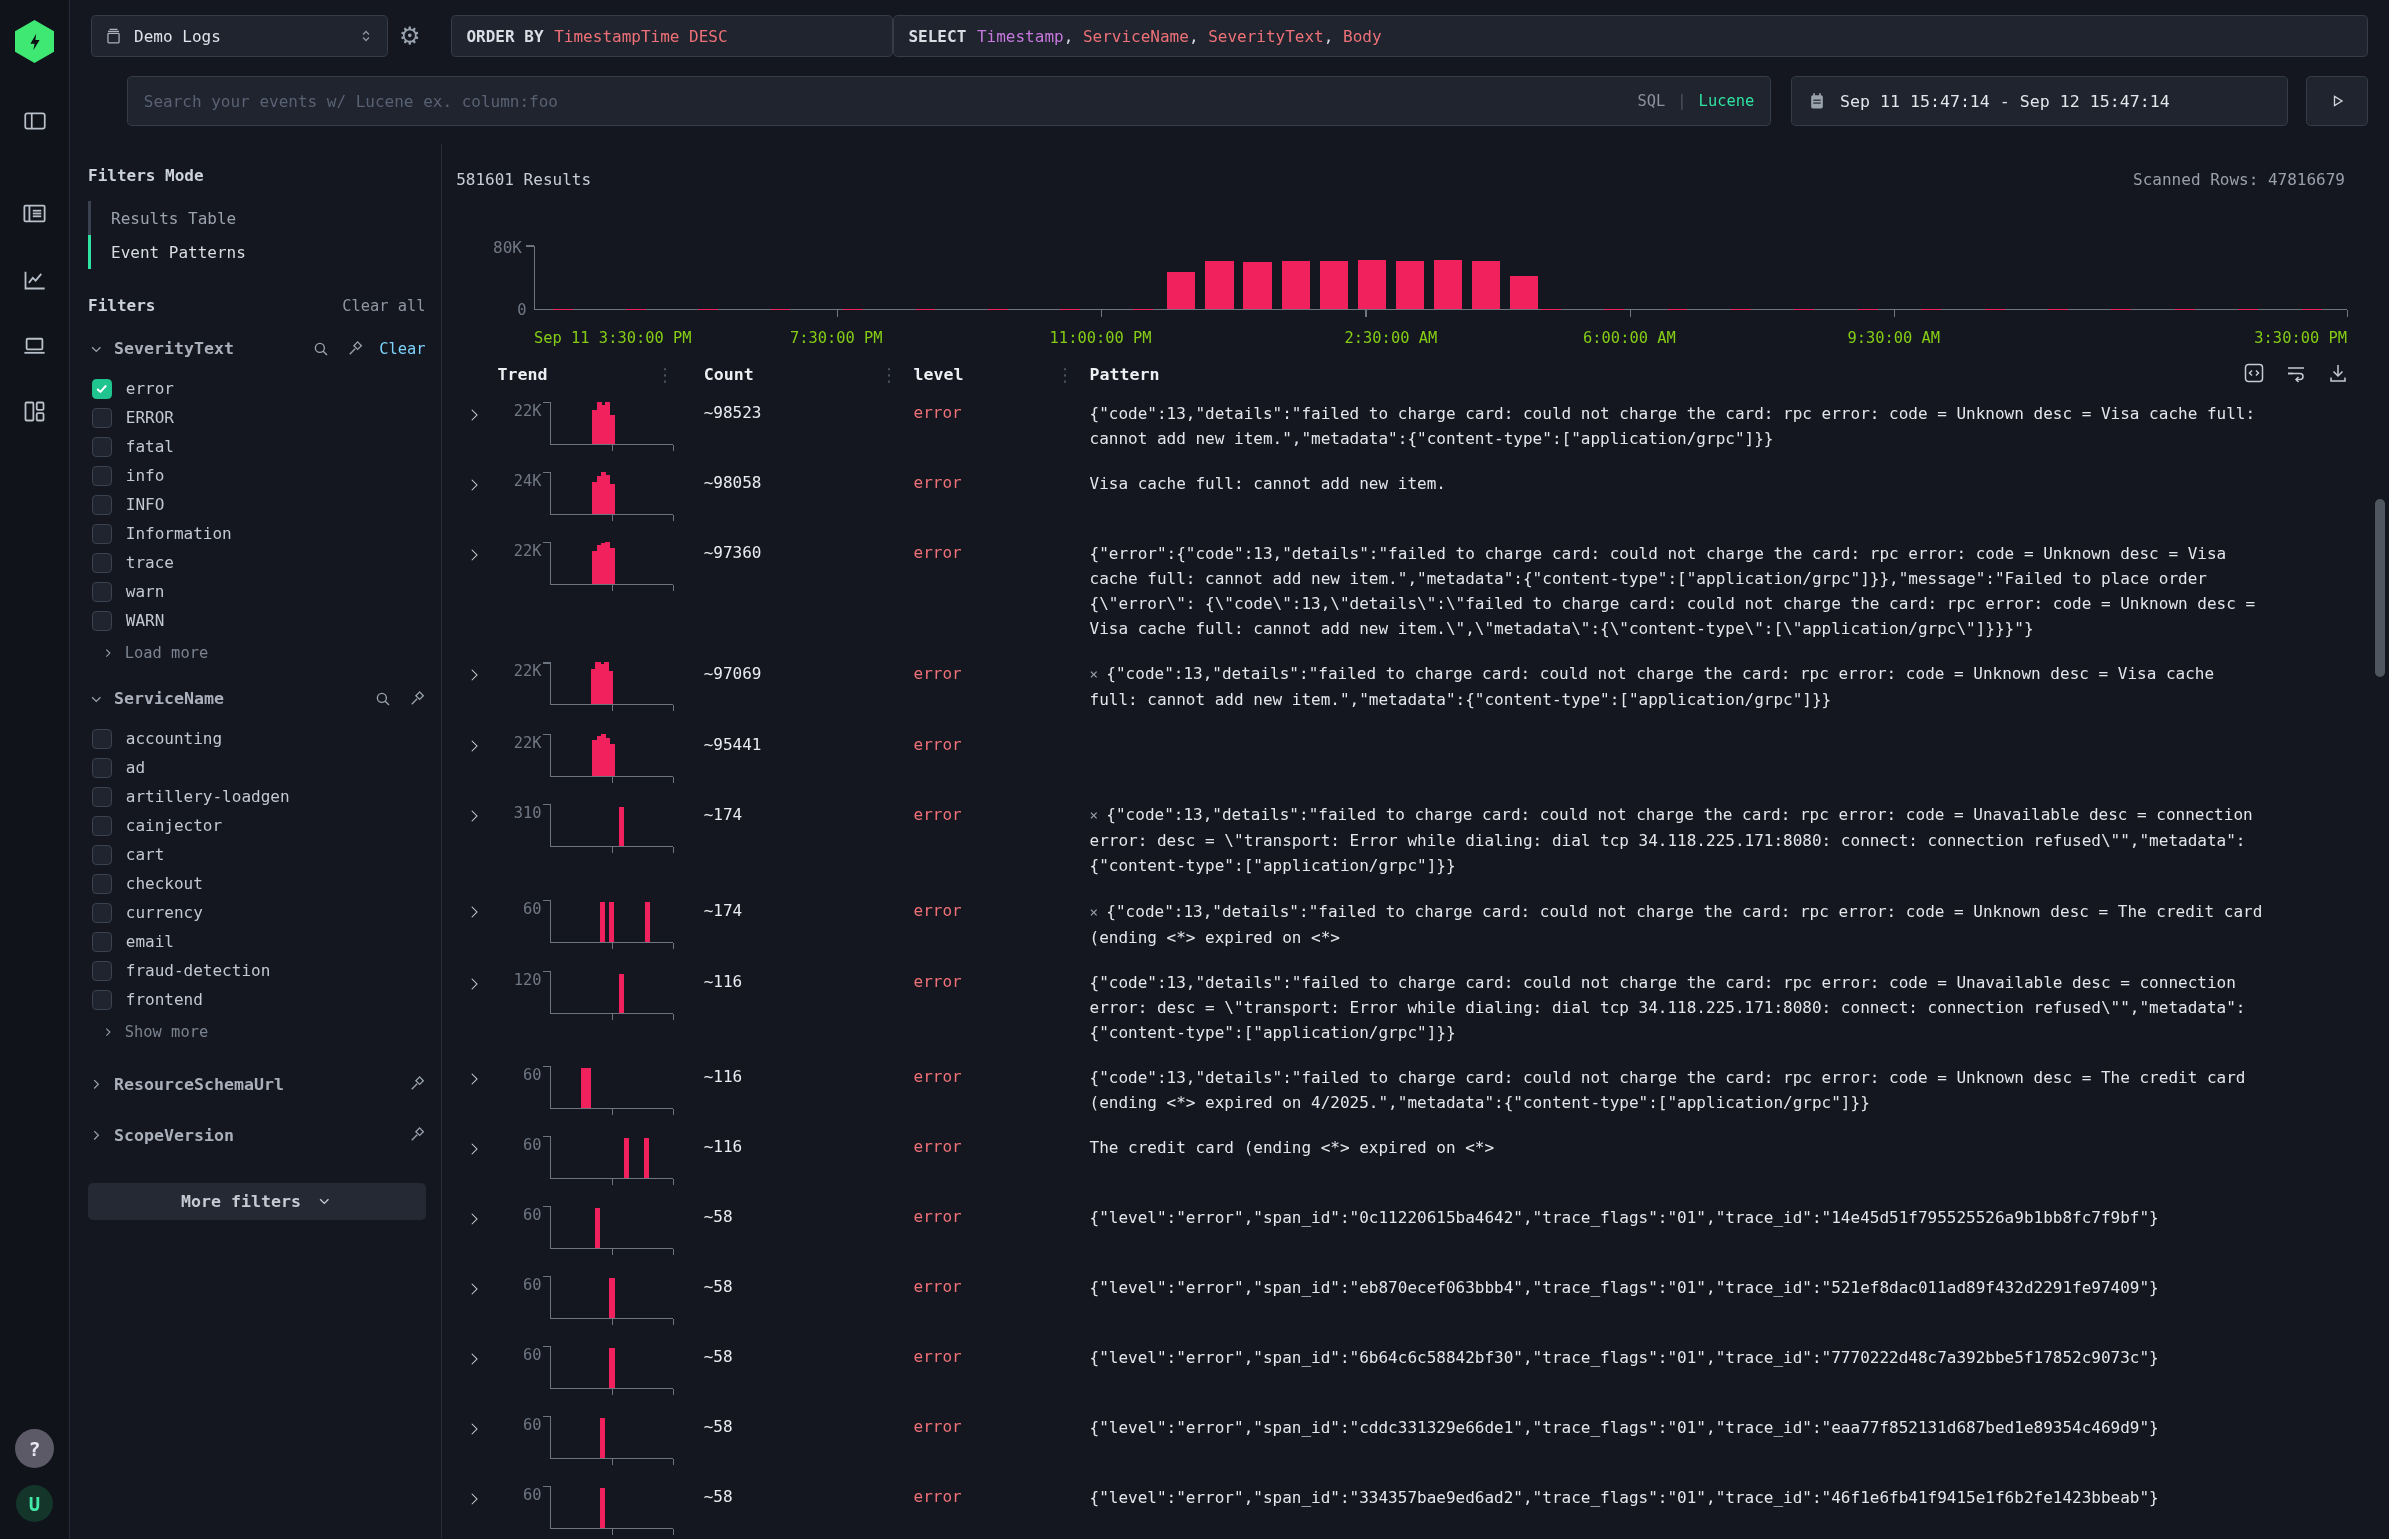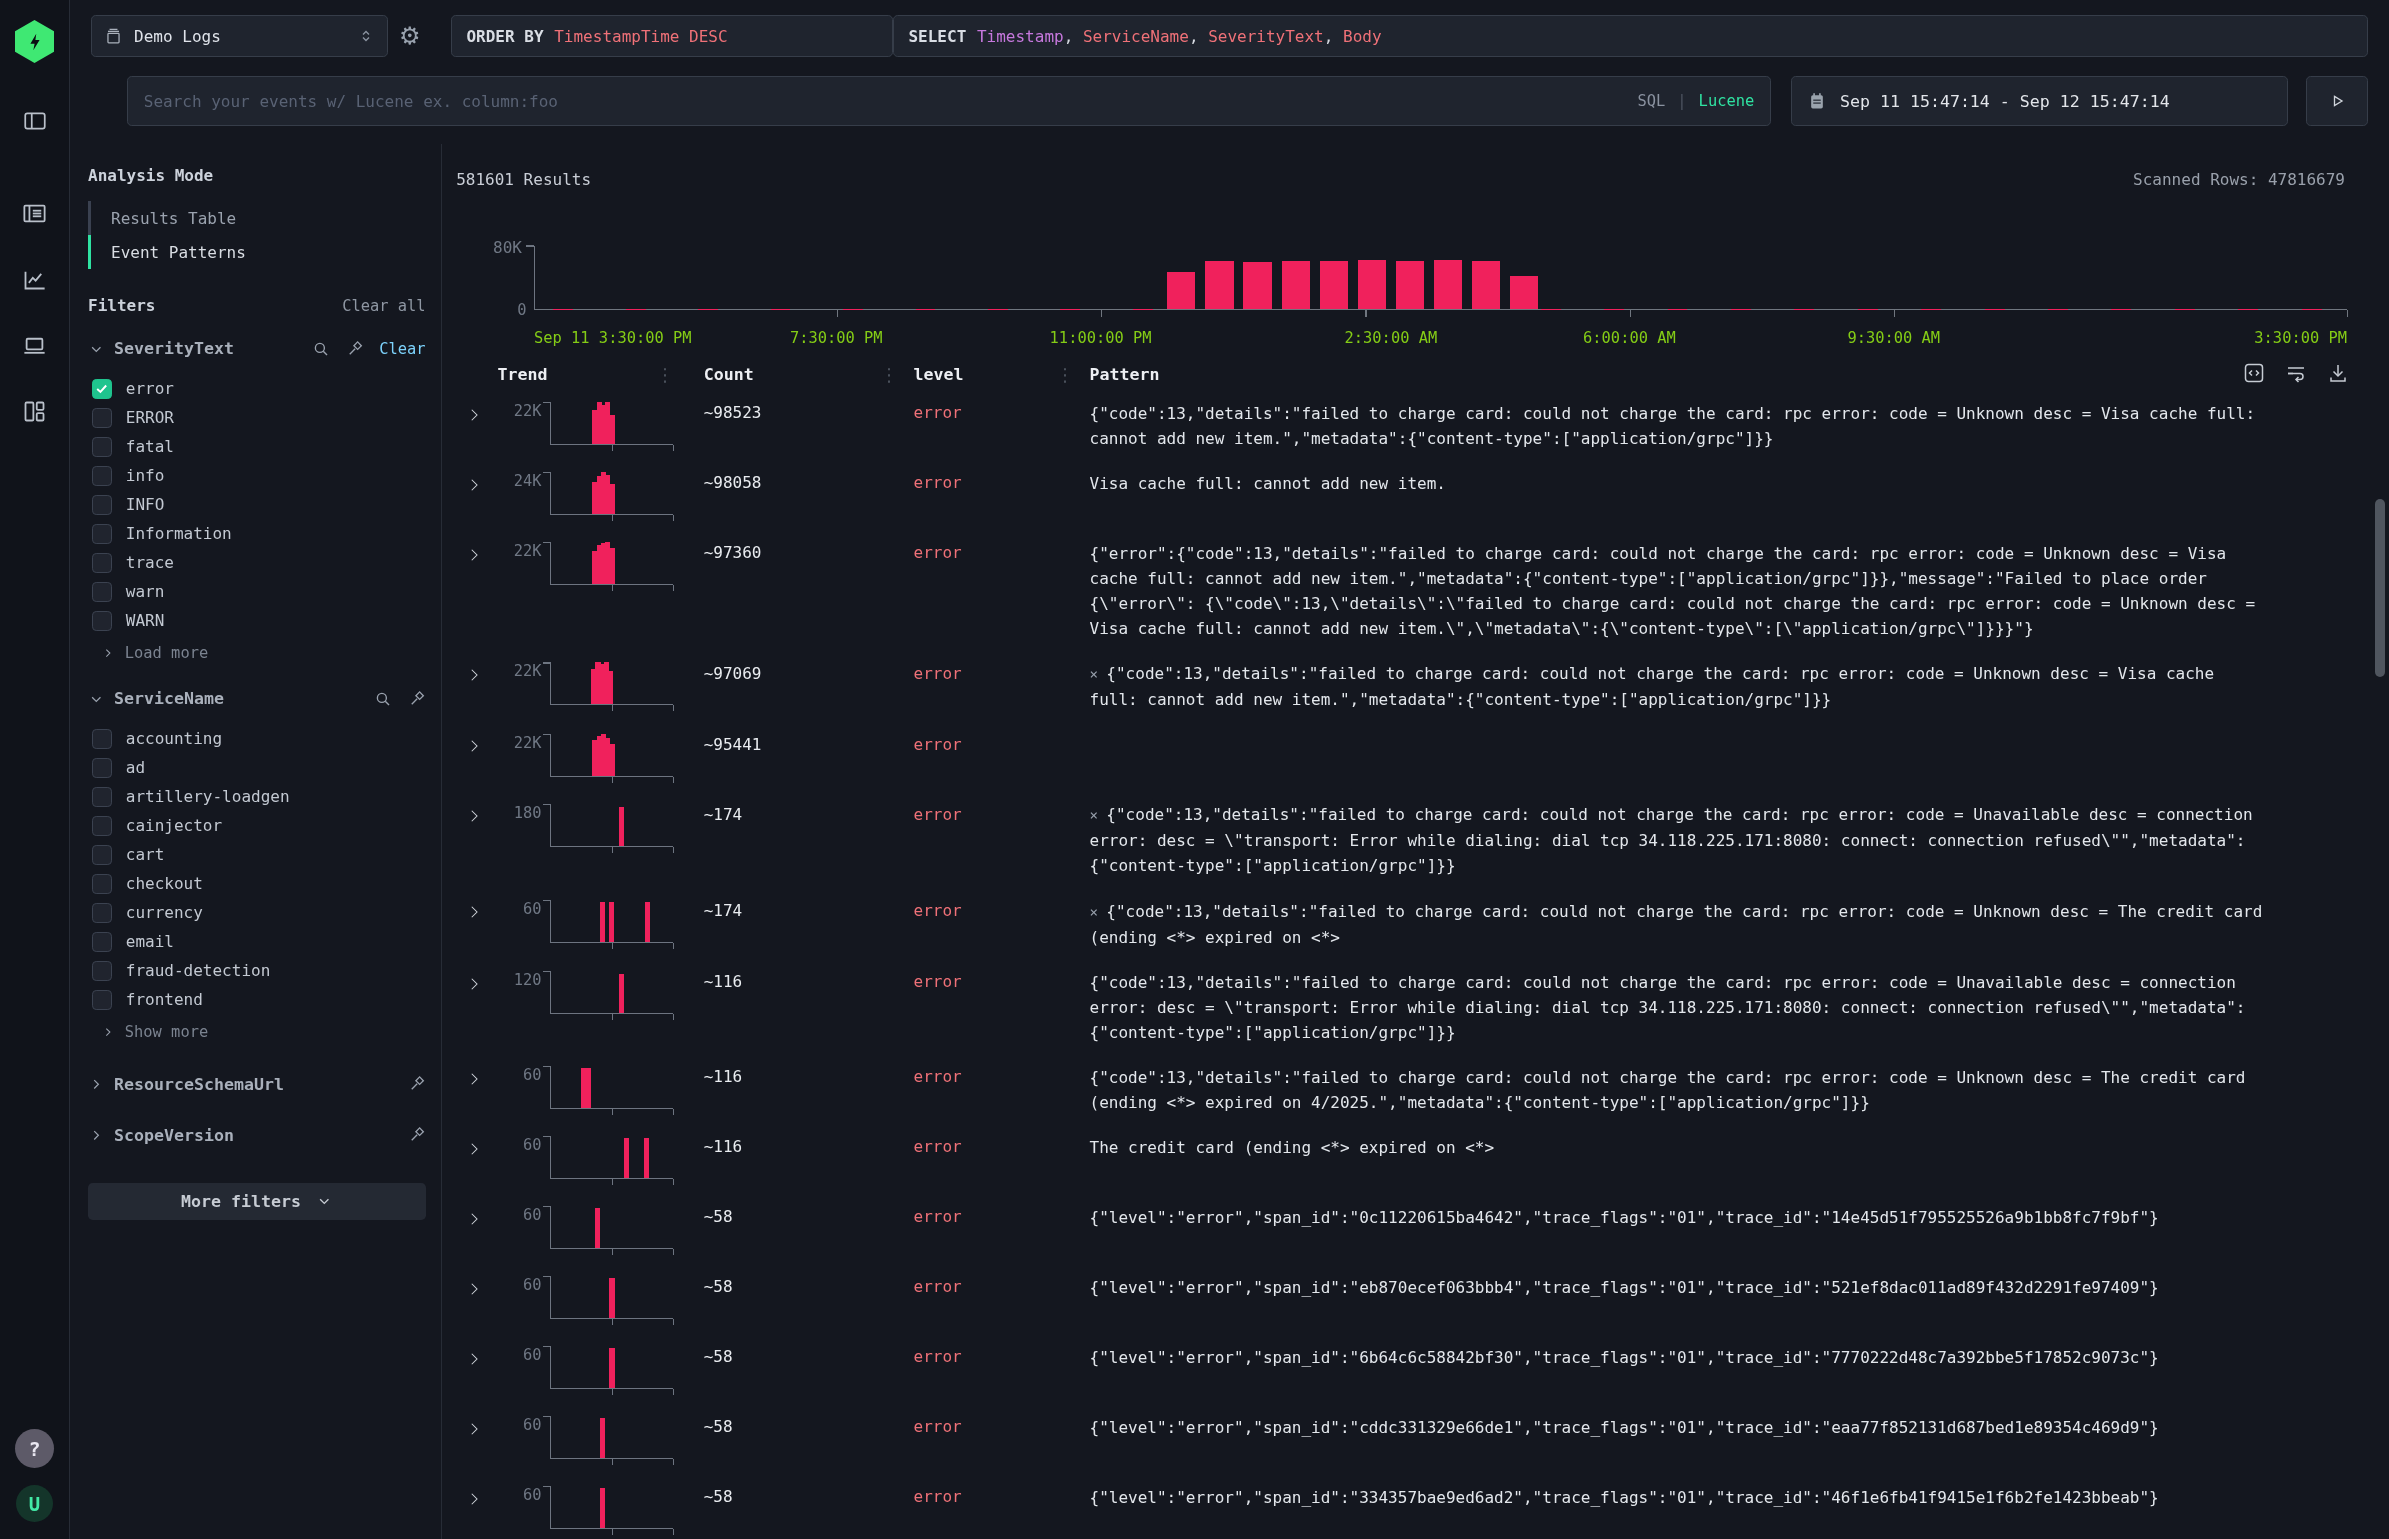--- a/index.html
+++ b/index.html
@@ -230,21 +230,21 @@
           <svg width="20" height="20" viewBox="0 0 24 24" fill="none" stroke="#cfd4db" stroke-width="1.6">
               <polygon points="9,6.5 18,12 9,17.5"></polygon>
             </svg>
         </div>
       </div>
     </div>
 
     <div class="content">
 
       <aside class="sidebar">
-        <div class="sb-title">Analysis Mode</div>
+        <div class="sb-title">Filters Mode</div>
         <div id="analysis-nav">
             <div class="nav-item">Results Table</div>
             <div class="nav-item active">Event Patterns</div>
           </div>
         <div class="filters-head">
           <span class="ft">Filters</span>
           <span class="clear-all">Clear all</span>
         </div>
         <div id="filter-groups">
             <div class="fgroup">
@@ -641,21 +641,21 @@
                 </span>
      <span class="cnt">~95441</span>
      <span class="lvl">error</span>
               </div>
               <div class="prow">
                 <span class="exp">
                   <svg width="18" height="18" viewBox="0 0 24 24" fill="none" stroke="currentColor" stroke-width="1.4">
                     <polyline points="9,5 16,12 9,19"></polyline>
                   </svg>
                 </span>
-     <span class="ylab">180</span>
+     <span class="ylab">310</span>
      <span class="sparkwrap">
                   <span class="spark" style="display:block">
                     <b style="left:56.00000000000001%;height:92%"></b>
                     <span class="t50"></span>
                     <span class="t100"></span>
                   </span>
                 </span>
      <span class="cnt">~174</span>
      <span class="lvl">error</span>
      <span class="pat"><span class="xmark">×</span>{"code":13,"details":"failed to charge card: could not charge the card: rpc error: code = Unavailable desc = connection error: desc = \"transport: Error while dialing: dial tcp 34.118.225.171:8080: connect: connection refused\"","metadata":{"content-type":["application/grpc"]}}</span>

